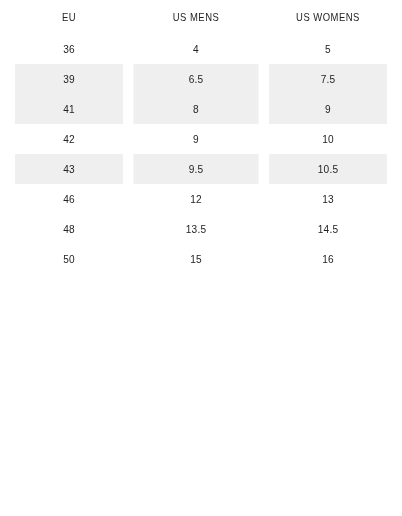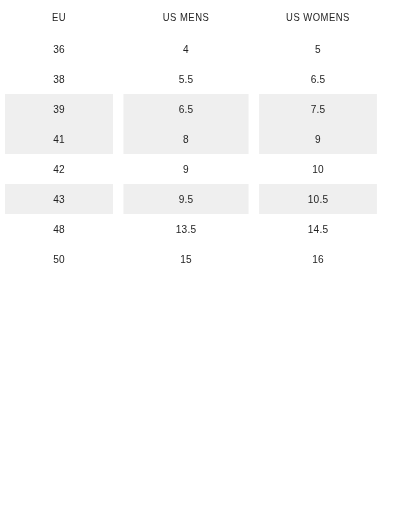--- a/index.html
+++ b/index.html
@@ -13,21 +13,21 @@
     overflow: hidden;
     font-family: "Liberation Sans", "DejaVu Sans", sans-serif;
     color: #232323;
     -webkit-font-smoothing: antialiased;
   }
 
   .size-chart {
     width: 402px;
     height: 516px;
     box-sizing: border-box;
-    padding: 0 0;
+    padding: 0 10px;
     background: #ffffff;
   }
 
   table.size-table {
     width: 382px;
     border-collapse: collapse;
     table-layout: fixed;
   }
 
   table.size-table col.col-eu      { width: 118px; }
@@ -86,25 +86,20 @@
         <th>US MENS</th>
         <th>US WOMENS</th>
       </tr>
     </thead>
     <tbody id="table-body">
         <tr class="plain">
           <td>36</td>
           <td>4</td>
           <td>5</td>
         </tr>
-        <tr class="plain">
-          <td>38</td>
-          <td>5.5</td>
-          <td>6.5</td>
-        </tr>
         <tr class="stripe">
           <td>39</td>
           <td>6.5</td>
           <td>7.5</td>
         </tr>
         <tr class="stripe">
           <td>41</td>
           <td>8</td>
           <td>9</td>
         </tr>
@@ -112,20 +107,25 @@
           <td>42</td>
           <td>9</td>
           <td>10</td>
         </tr>
         <tr class="stripe">
           <td>43</td>
           <td>9.5</td>
           <td>10.5</td>
         </tr>
         <tr class="plain">
+          <td>46</td>
+          <td>12</td>
+          <td>13</td>
+        </tr>
+        <tr class="plain">
           <td>48</td>
           <td>13.5</td>
           <td>14.5</td>
         </tr>
         <tr class="plain">
           <td>50</td>
           <td>15</td>
           <td>16</td>
         </tr>
       </tbody>

